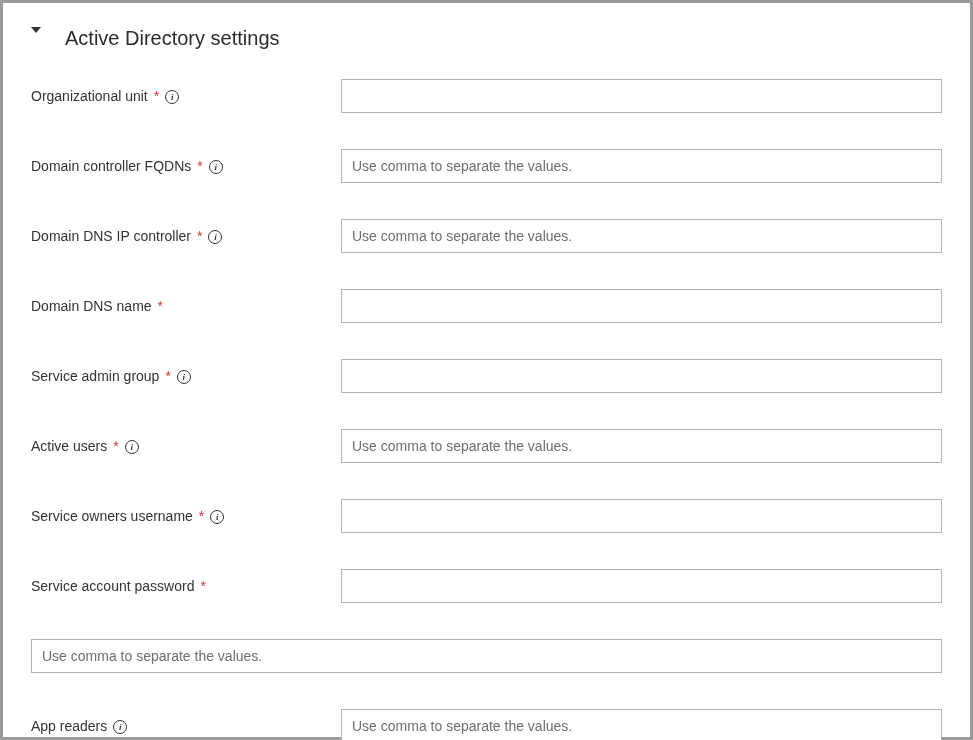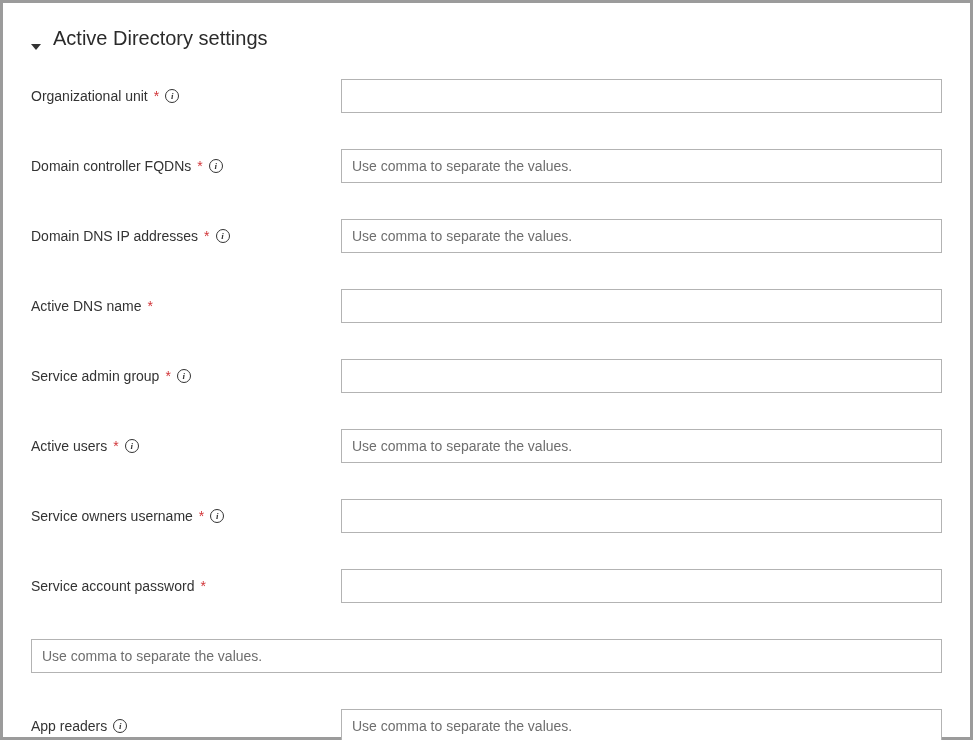--- a/index.html
+++ b/index.html
@@ -15,22 +15,22 @@
       padding: 3px;
     }
     .panel {
       background: #fff;
       width: 100%;
       height: 100%;
       padding: 24px 28px 28px 28px;
     }
     .section-header {
       display: flex;
-      align-items: flex-end;
-      gap: 12px;
+      align-items: flex-start;
+      gap: 24px;
       margin-bottom: 28px;
       cursor: pointer;
     }
     .section-header .chevron {
       width: 0;
       height: 0;
       border-left: 5px solid transparent;
       border-right: 5px solid transparent;
       border-top: 6px solid #333;
       transform: none;
@@ -47,21 +47,21 @@
       margin-bottom: 34px;
       min-height: 36px;
     }
     .form-row:last-child {
       margin-bottom: 0;
     }
     .label-wrap {
       width: 310px;
       flex-shrink: 0;
       display: flex;
-      align-items: center;
+      align-items: flex-end;
       gap: 6px;
       font-size: 14px;
       color: #333;
     }
     .label-text {
       color: #333;
     }
     .required {
       color: #d13438;
       font-size: 14px;
@@ -131,32 +131,32 @@
       <span class="required">*</span>
       <span class="info-icon"></span>
     </div>
     <div class="input-wrap">
       <input type="text" class="text-input" placeholder="Use comma to separate the values." style="">
     </div>
   </div>
 
   <div class="form-row">
     <div class="label-wrap">
-      <span class="label-text">Domain DNS IP addresses</span>
-      <span class="required">*</span>
-      <span class="info-icon"></span>
-    </div>
-    <div class="input-wrap">
-      <input type="text" class="text-input" placeholder="Use comma to separate the values." style="">
-    </div>
-  </div>
-
-  <div class="form-row">
-    <div class="label-wrap">
-      <span class="label-text">Active DNS name</span>
+      <span class="label-text">Domain DNS IP controller</span>
+      <span class="required">*</span>
+      <span class="info-icon"></span>
+    </div>
+    <div class="input-wrap">
+      <input type="text" class="text-input" placeholder="Use comma to separate the values." style="">
+    </div>
+  </div>
+
+  <div class="form-row">
+    <div class="label-wrap">
+      <span class="label-text">Domain DNS name</span>
       <span class="required">*</span>
     </div>
     <div class="input-wrap">
       <input type="text" class="text-input" placeholder="" style="">
     </div>
   </div>
 
   <div class="form-row">
     <div class="label-wrap">
       <span class="label-text">Service admin group</span>

